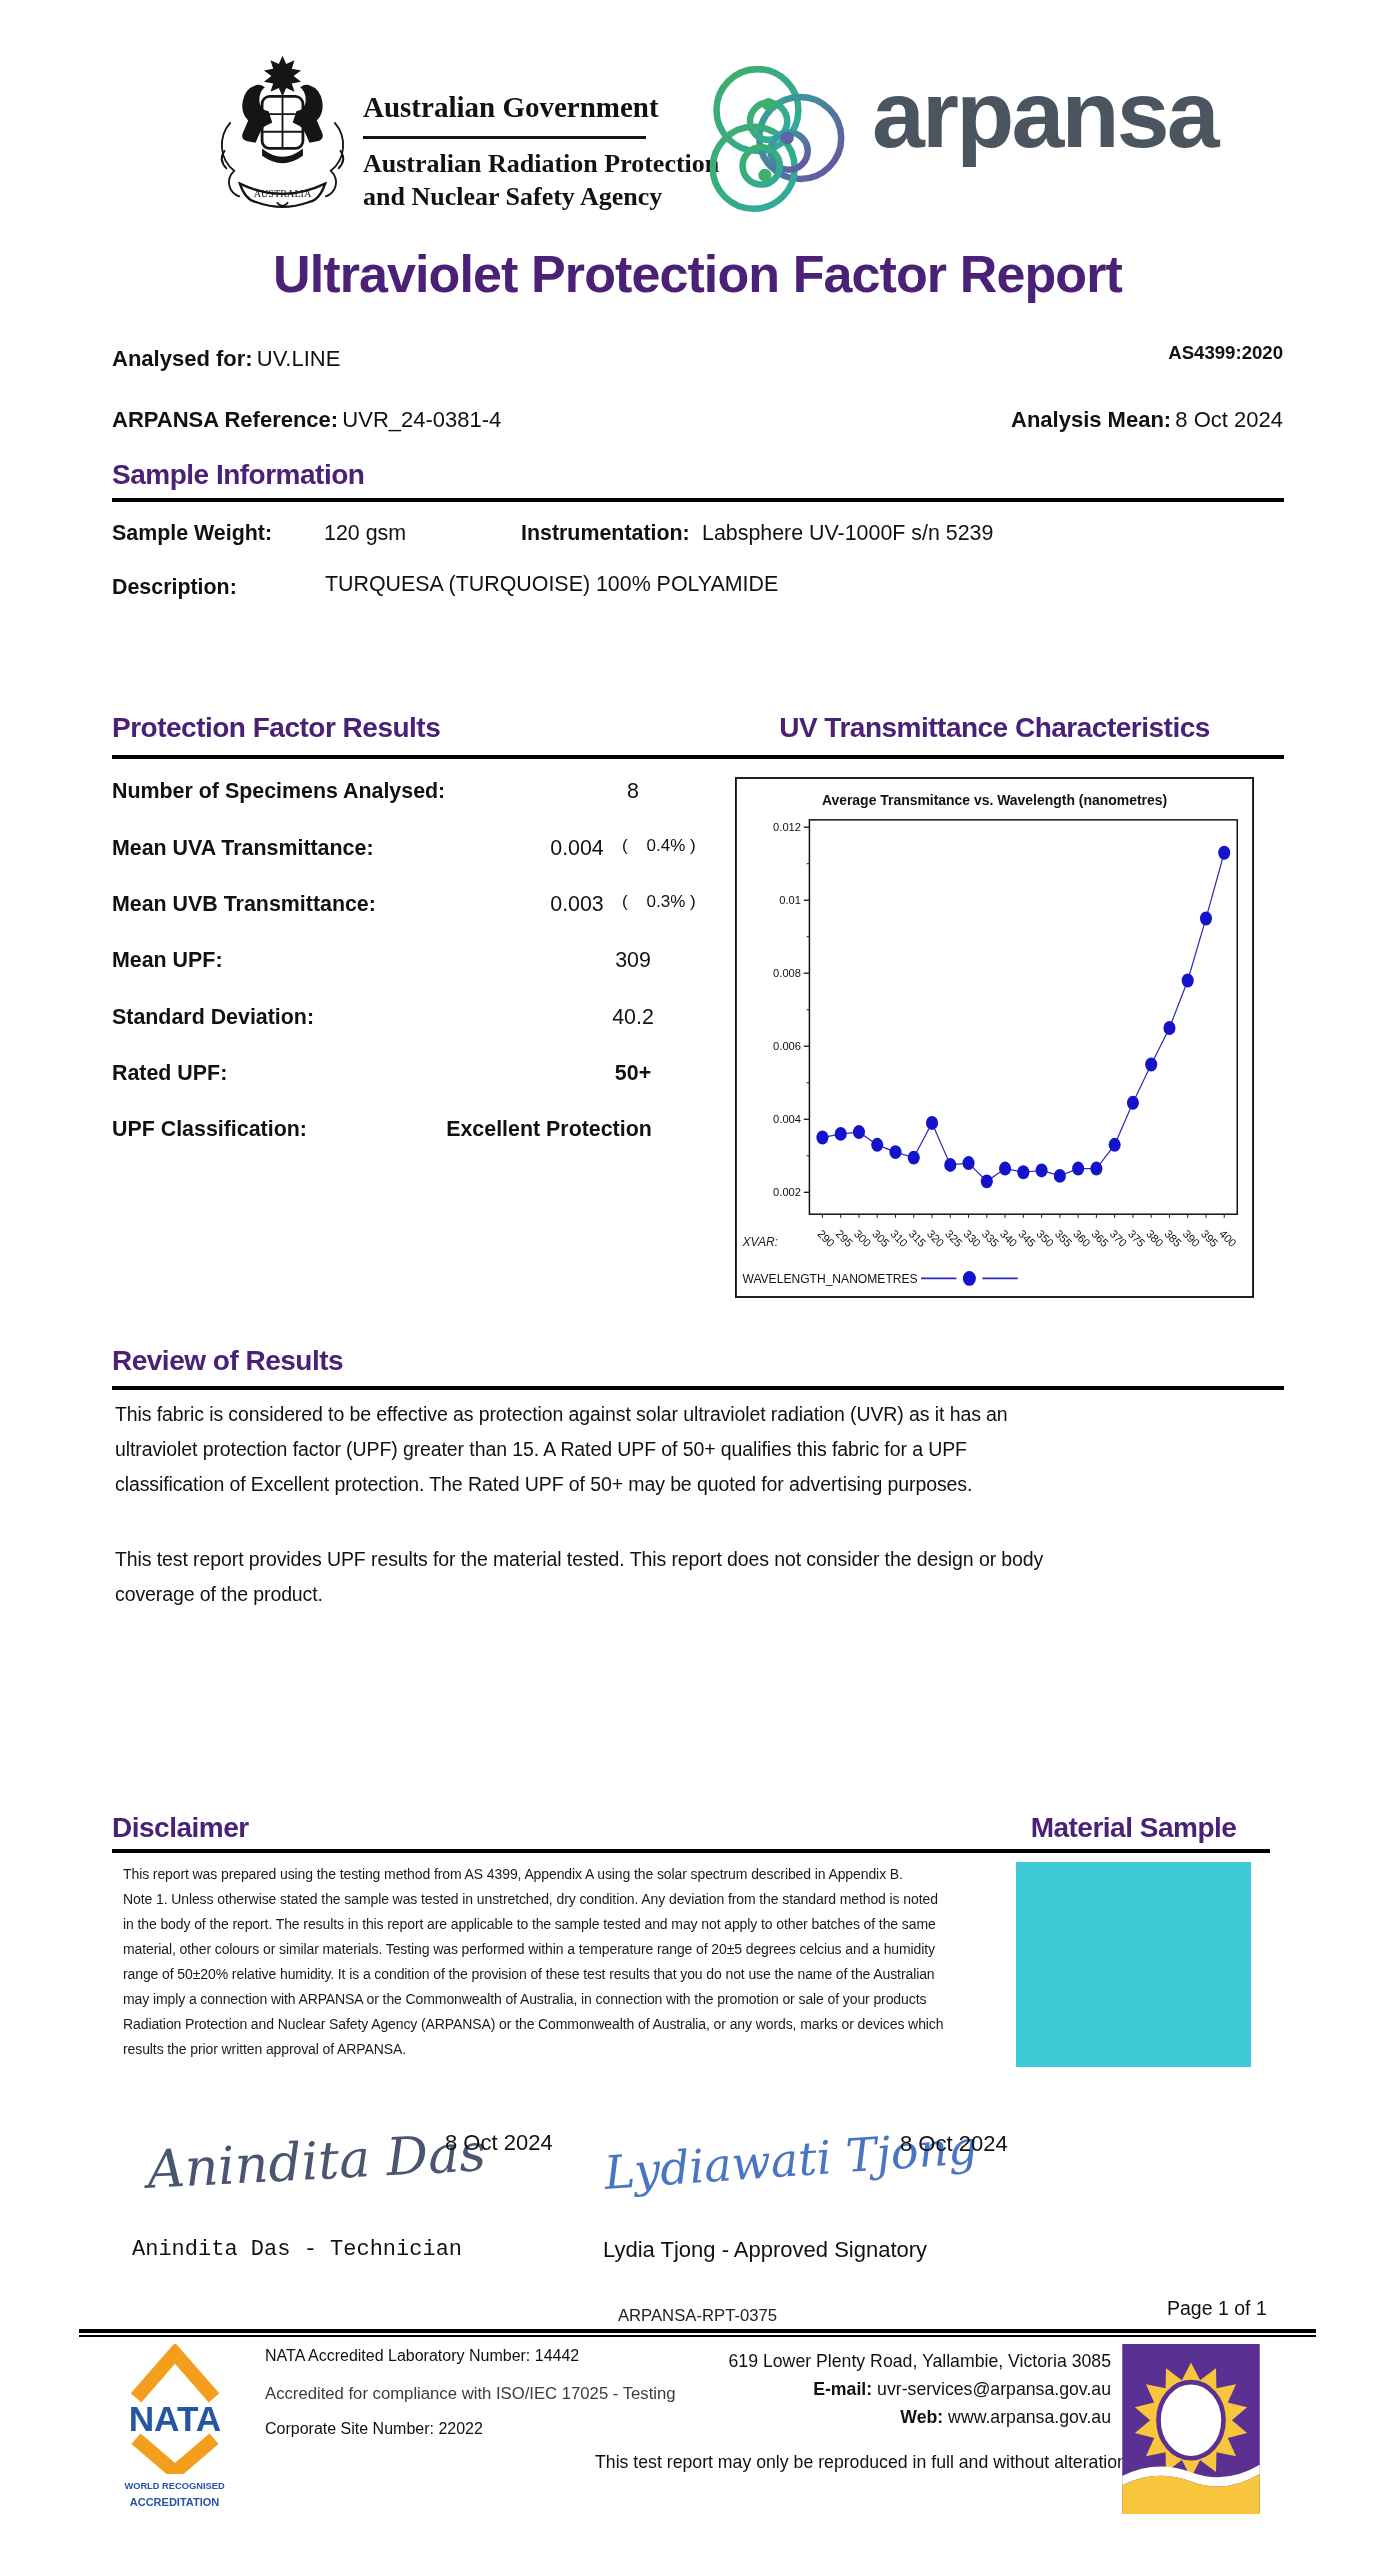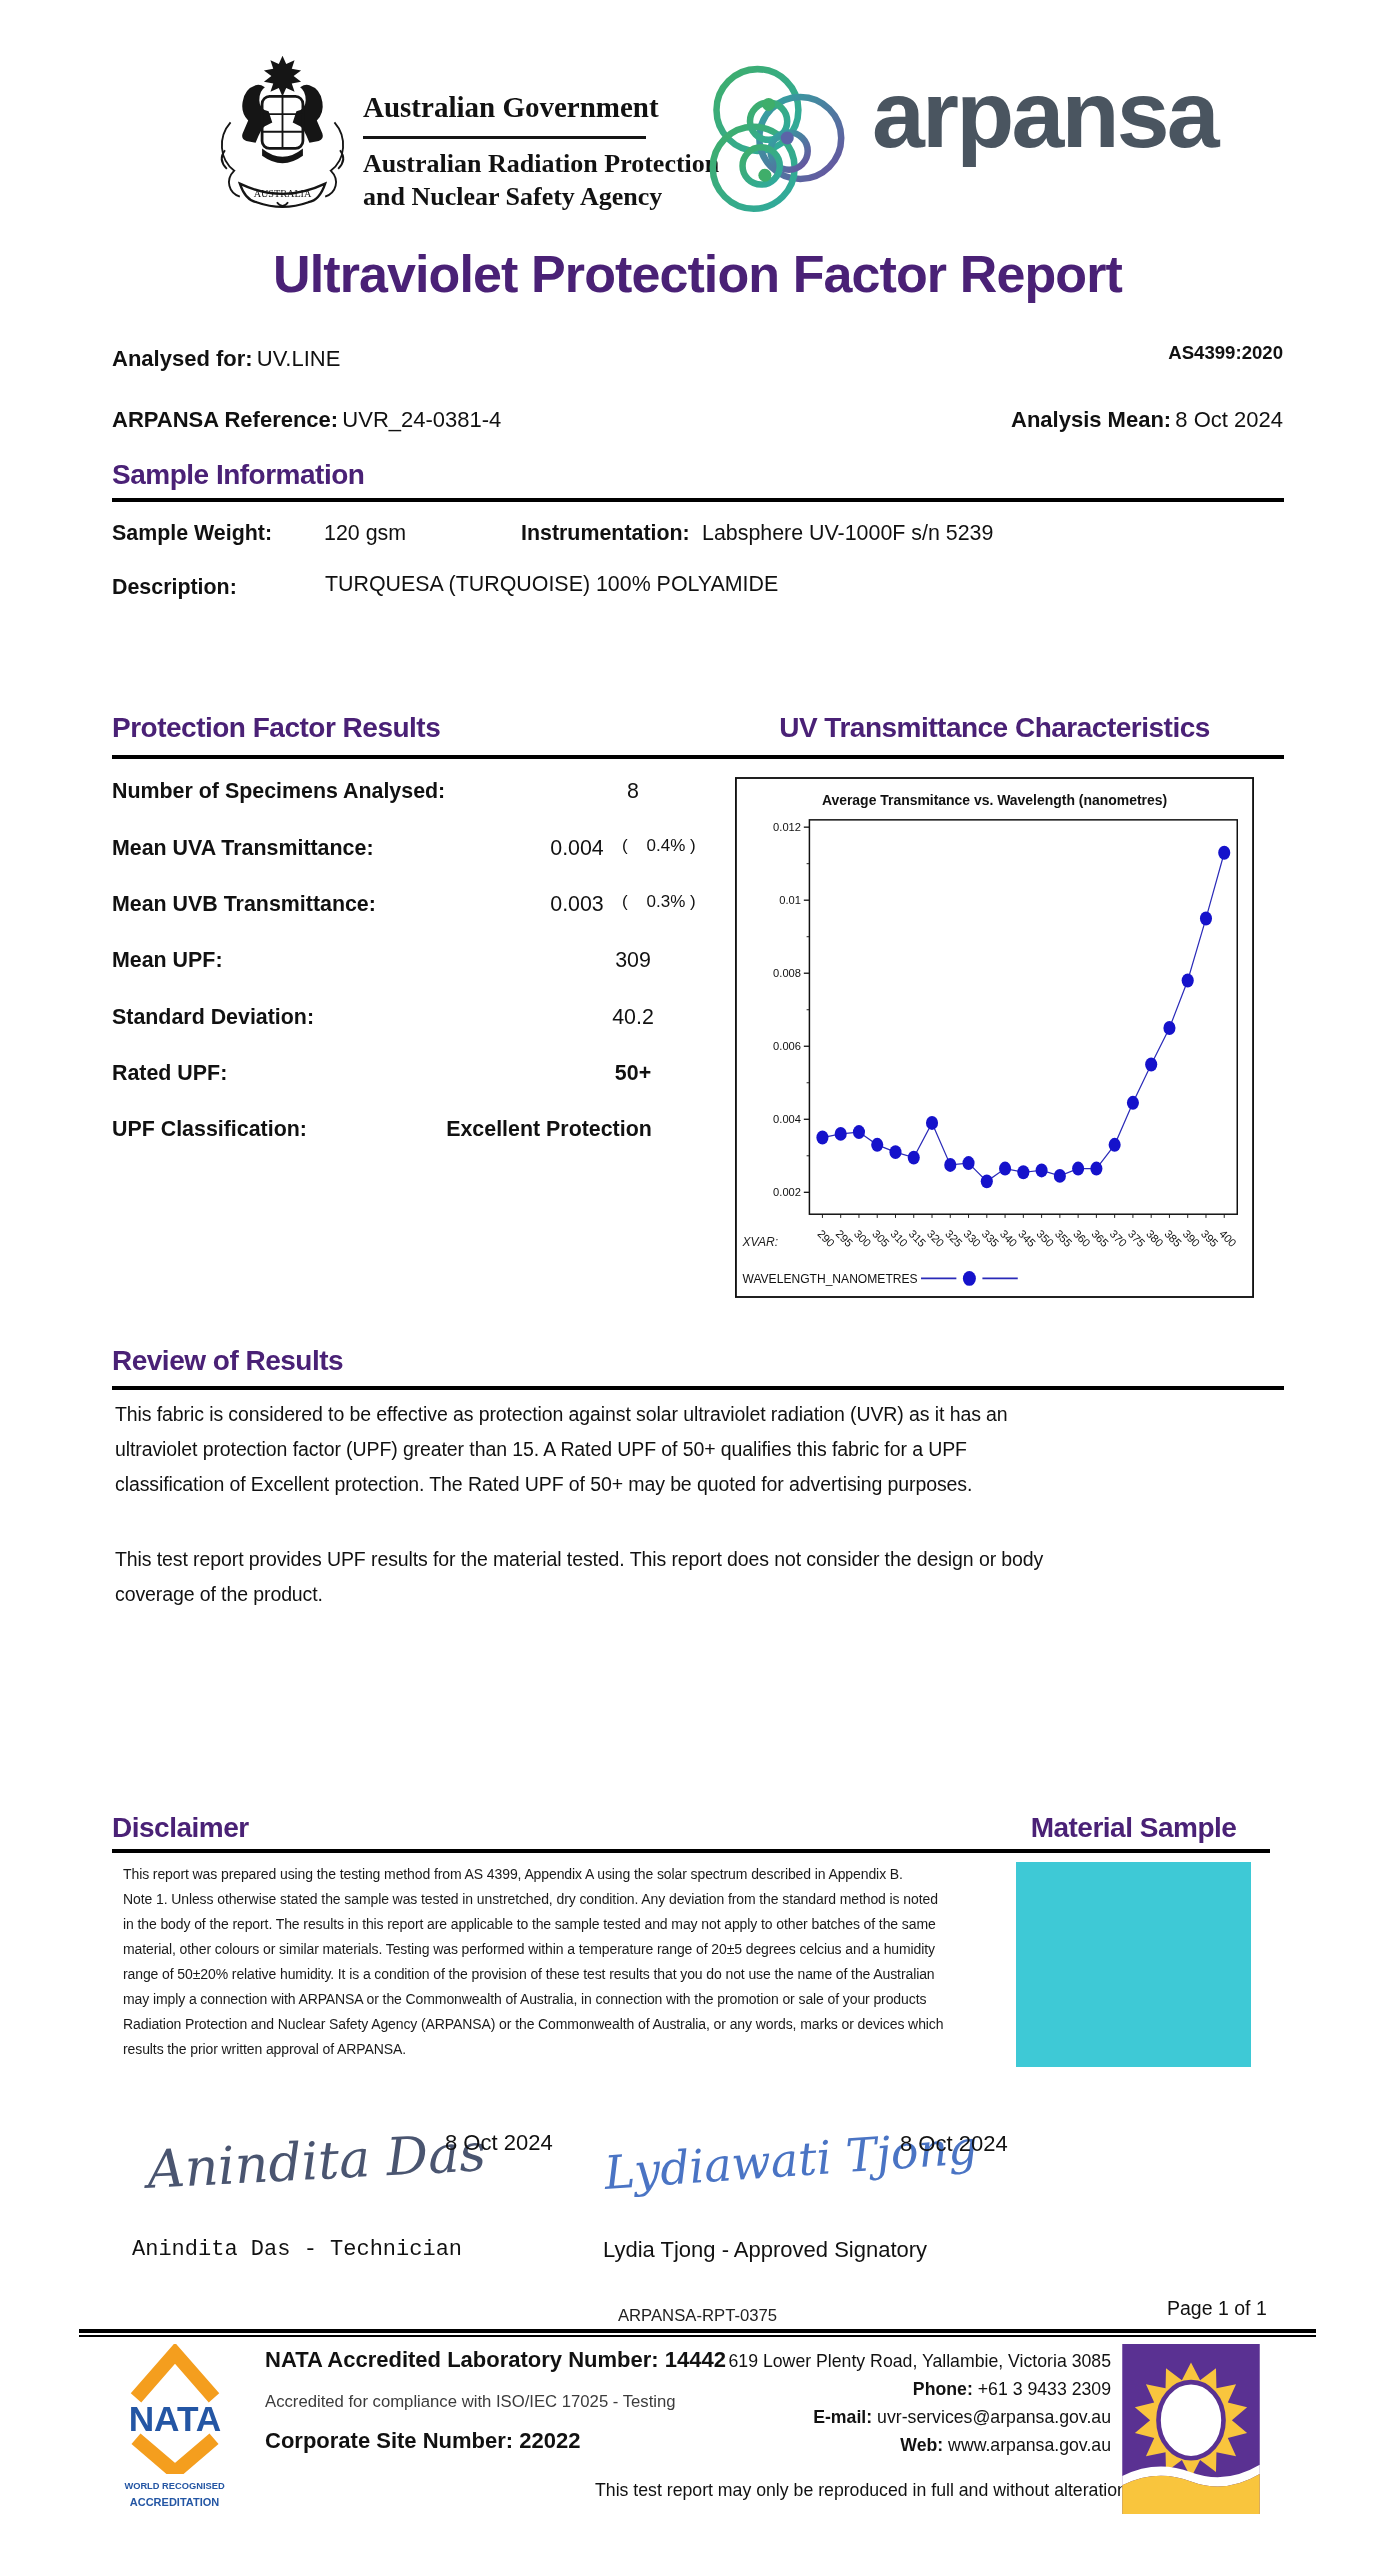--- a/index.html
+++ b/index.html
@@ -22,21 +22,21 @@
   .res-value.strong{font-weight:bold;}
   .review-line{font-size:19.5px;line-height:35px;white-space:nowrap;letter-spacing:-0.1px;}
   .disc-line{font-size:14px;line-height:25px;white-space:nowrap;letter-spacing:-0.1px;color:#1a1a1a;}
   .gov-serif{font-family:"Liberation Serif",serif;font-weight:bold;color:#121212;}
   .sig-script{position:absolute;font-family:"DejaVu Serif",serif;font-style:italic;white-space:nowrap;}
   .sig-date{position:absolute;font-size:22px;}
   .sig-caption{position:absolute;font-size:22px;white-space:nowrap;}
   .chart-wrap{position:absolute;left:735px;top:777px;width:519px;height:521px;}
   .swatch{position:absolute;left:1016px;top:1862px;width:235px;height:205px;background:#3ec9d6;}
   .footer-left{position:absolute;left:265px;top:2347px;}
-  .f-bold{font-weight:bold;font-size:22px;white-space:nowrap;}
+  .f-bold{font-weight:normal;font-size:16px;white-space:nowrap;}
   .f-reg{font-size:16.7px;color:#3c3c3c;white-space:nowrap;}
   .footer-right{position:absolute;left:595px;top:2347px;width:516px;text-align:right;}
   .fr-line{font-size:17.7px;line-height:28px;white-space:nowrap;}
   .fr-line b{font-weight:bold;}
   .nata-small{position:absolute;width:149px;text-align:center;color:#2456a4;font-weight:bold;}
   .doc-num{position:absolute;left:0;width:1395px;text-align:center;font-size:16.7px;color:#222;}
   .page-label{position:absolute;font-size:19.5px;}
 </style>
 </head>
 <body>
@@ -318,24 +318,20 @@
     <div class="f-reg" style="margin-bottom:16.7px;">Accredited for compliance with ISO/IEC 17025 - Testing</div>
     <div class="f-bold">
       <span>Corporate Site Number:</span>
       <span>22022</span>
     </div>
   </div>
 
   <div class="footer-right">
     <div class="fr-line">619 Lower Plenty Road, Yallambie, Victoria 3085</div>
     <div class="fr-line">
-      <b>Phone:</b>
-      <span>+61 3 9433 2309</span>
-    </div>
-    <div class="fr-line">
       <b>E-mail:</b>
       <span>uvr-services@arpansa.gov.au</span>
     </div>
     <div class="fr-line">
       <b>Web:</b>
       <span>www.arpansa.gov.au</span>
     </div>
     <div class="fr-line" style="margin-top:16.7px;">This test report may only be reproduced in full and without alteration.</div>
   </div>
 

